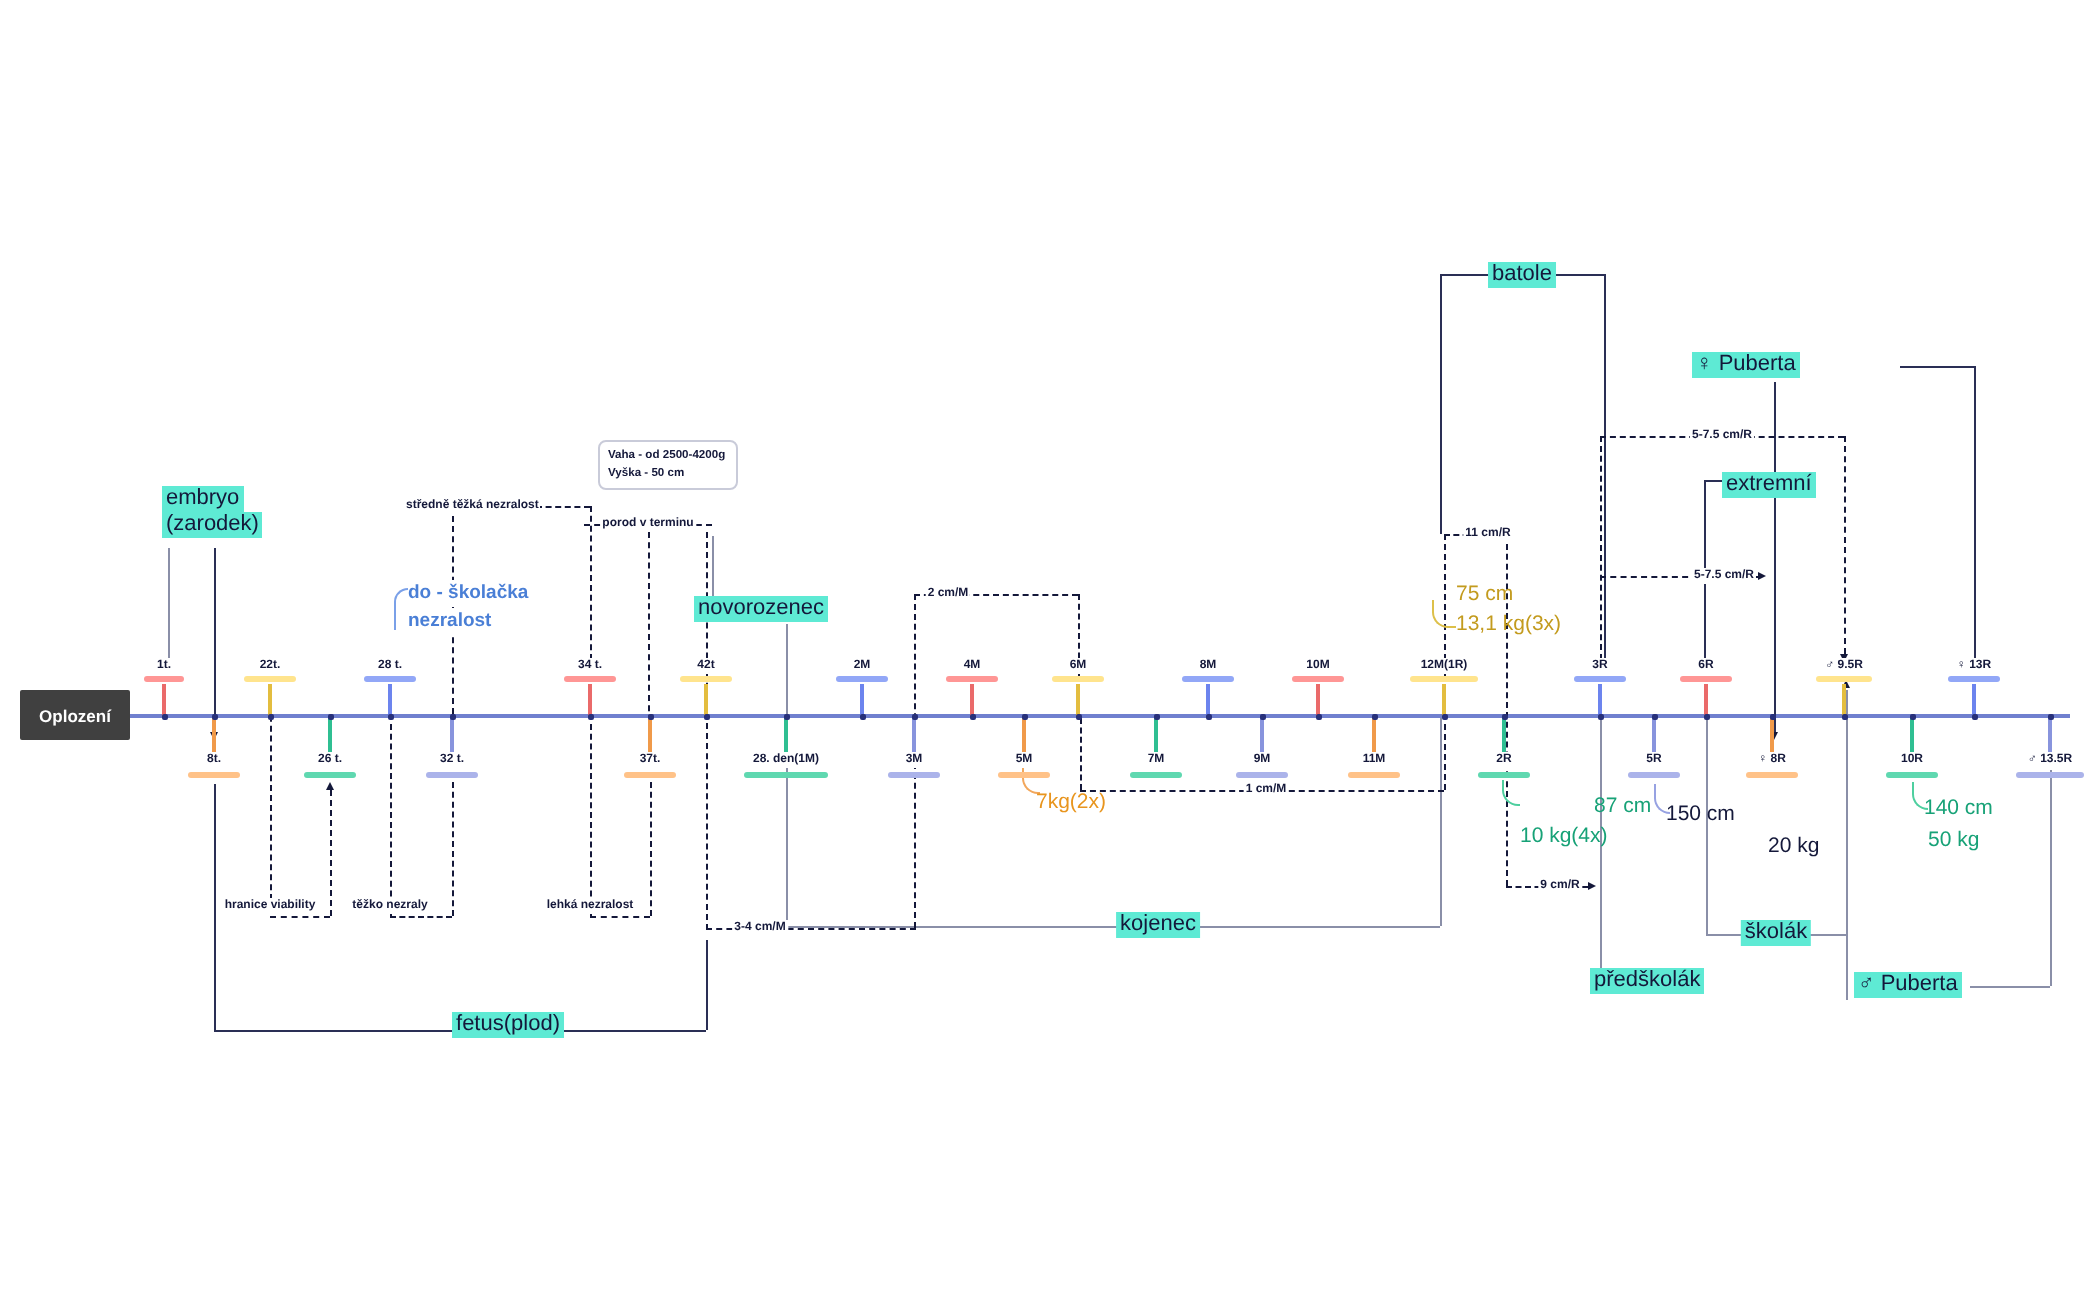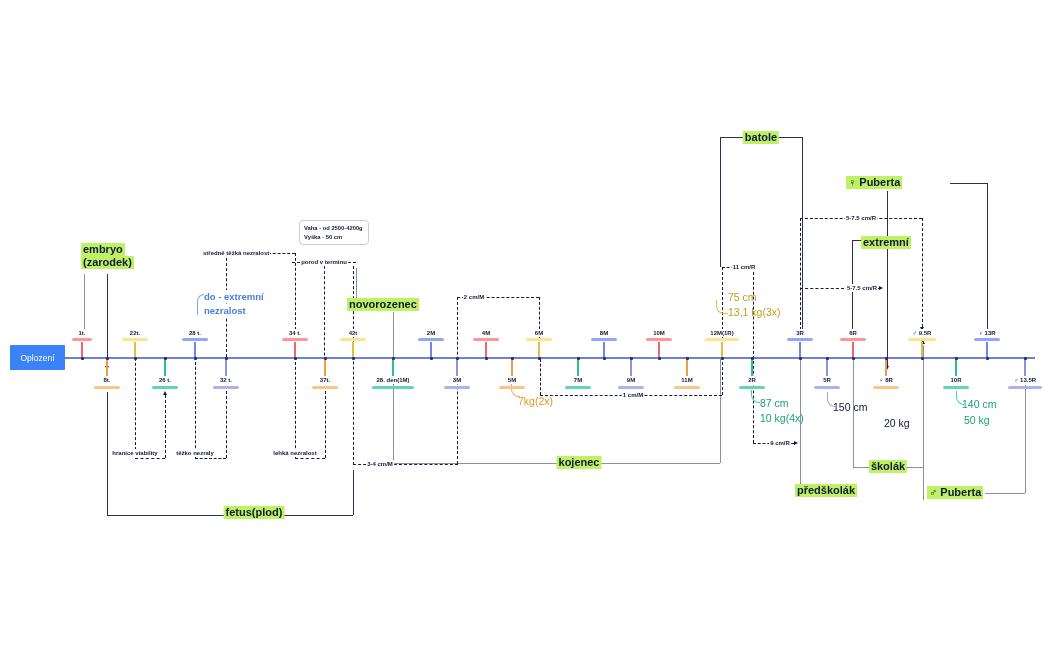--- a/index.html
+++ b/index.html
@@ -5,23 +5,23 @@
   html,body{margin:0;padding:0;background:#fff;}
   .canvas{position:relative;width:1050px;height:650px;background:#fff;overflow:hidden;
           font-family:"Liberation Sans","DejaVu Sans",sans-serif;}
   .tl{position:absolute;height:2px;background:#7080cf;}
   .vl{position:absolute;width:0;border-left:1px solid #2a2f55;}
   .hl{position:absolute;height:0;border-top:1px solid #2a2f55;}
   .vl.gray{border-color:#8a8fa8;}
   .hl.gray{border-color:#8a8fa8;}
   .vl.dash{border-left-style:dashed;border-color:#14183a;}
   .hl.dash{border-top-style:dashed;border-color:#14183a;}
-  .origin{position:absolute;background:#3b82f6;color:#fff;font-size:8.5px;font-weight:normal;
+  .origin{position:absolute;background:#404040;color:#fff;font-size:8.5px;font-weight:bold;
           display:flex;align-items:center;justify-content:center;border-radius:1px;}
-  .stage{position:absolute;font-weight:bold;font-size:11px;color:#14183a;background:#bef264;
+  .stage{position:absolute;font-weight:normal;font-size:11px;color:#14183a;background:#5eead4;
          padding:0 2px;white-space:nowrap;line-height:13px;}
   .stage.center{transform:translateX(-50%);}
   .tinybold{position:absolute;font-size:6px;font-weight:bold;color:#14183a;background:#fff;
             white-space:nowrap;line-height:8px;padding:0 1px;}
   .tinybold.center{transform:translateX(-50%);}
   .cls-blue{position:absolute;font-size:9.5px;font-weight:600;color:#4a7fd6;background:#fff;
             white-space:nowrap;line-height:13px;}
   .meas{position:absolute;font-size:10.5px;font-weight:500;white-space:nowrap;line-height:14px;}
   .curve{position:absolute;border-left:1.3px solid;border-bottom:1.3px solid;
          border-bottom-left-radius:8px;}
@@ -138,21 +138,21 @@
   <div class="stage center" style="left:254px;top:506px">fetus(plod)</div>
   <div class="stage" style="left:347px;top:298px">novorozenec</div>
   <div class="stage center" style="left:579px;top:456px">kojenec</div>
   <div class="stage center" style="left:761px;top:131px">batole</div>
   <div class="stage" style="left:795px;top:484px">předškolák</div>
   <div class="stage" style="left:861px;top:236px">extremní</div>
   <div class="stage center" style="left:888px;top:460px">školák</div>
   <div class="stage" style="left:846px;top:176px"><span>♀</span> <span>Puberta</span></div>
   <div class="stage" style="left:927px;top:486px"><span>♂</span> <span>Puberta</span></div>
 
-  <div class="cls-blue" style="left:204px;top:290px">do - extremní</div>
+  <div class="cls-blue" style="left:204px;top:290px">do - školačka</div>
   <div class="cls-blue" style="left:204px;top:304px">nezralost</div>
   <div class="tinybold" style="left:202px;top:249px">středně těžká nezralost</div>
   <div class="tinybold center" style="left:324px;top:258px">porod v terminu</div>
   <div class="tinybold center" style="left:135px;top:449px">hranice viability</div>
   <div class="tinybold center" style="left:195px;top:449px">těžko nezraly</div>
   <div class="tinybold center" style="left:295px;top:449px">lehká nezralost</div>
 
   <div class="tinybold center" style="left:380px;top:460px">3-4 cm/M</div>
   <div class="tinybold center" style="left:474px;top:293px">2 cm/M</div>
   <div class="tinybold center" style="left:633px;top:391px">1 cm/M</div>
@@ -161,21 +161,21 @@
   <div class="tinybold center" style="left:861px;top:214px">5-7.5 cm/R</div>
   <div class="tinybold center" style="left:862px;top:284px">5-7.5 cm/R</div>
 
   <div class="infobox" style="left:299px;top:220px;width:62px">
     <div>Vaha - od 2500-4200g</div>
     <div>Vyška - 50 cm</div>
   </div>
   <div class="meas" style="left:518px;top:394px;color:#e8951e">7kg(2x)</div>
   <div class="meas" style="left:728px;top:290px;color:#c39b1e">75 cm</div>
   <div class="meas" style="left:728px;top:305px;color:#c39b1e">13,1 kg(3x)</div>
-  <div class="meas" style="left:760px;top:396px;color:#17a277">87 cm</div>
+  <div class="meas" style="left:797px;top:396px;color:#17a277">87 cm</div>
   <div class="meas" style="left:760px;top:411px;color:#17a277">10 kg(4x)</div>
   <div class="meas" style="left:833px;top:400px;color:#14183a">150 cm</div>
   <div class="meas" style="left:884px;top:416px;color:#14183a">20 kg</div>
   <div class="meas" style="left:962px;top:397px;color:#17a277">140 cm</div>
   <div class="meas" style="left:964px;top:413px;color:#17a277">50 kg</div>
 
   <div>
       <div class="tick" style="left: 82px;">
         <div class="stem" style="left: -0.75px; background: rgb(234, 106, 106); top: 342px; height: 16px;"></div>
         <div class="bar" style="left: -10px; width: 20px; background: rgb(255, 150, 149); top: 338px;"></div>

